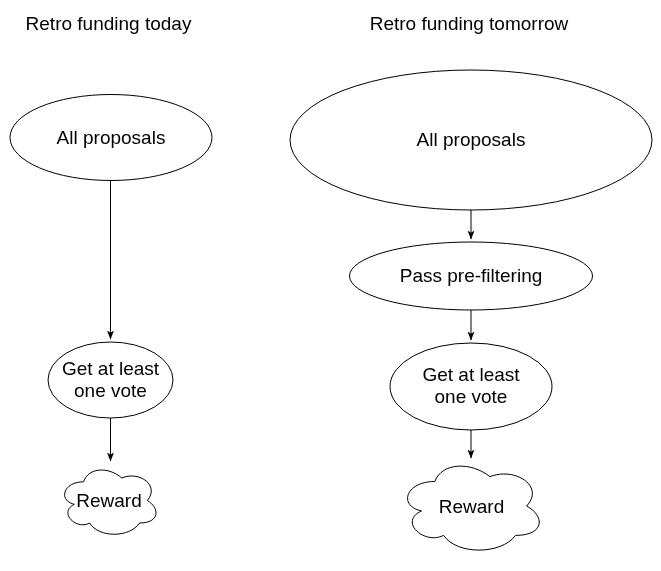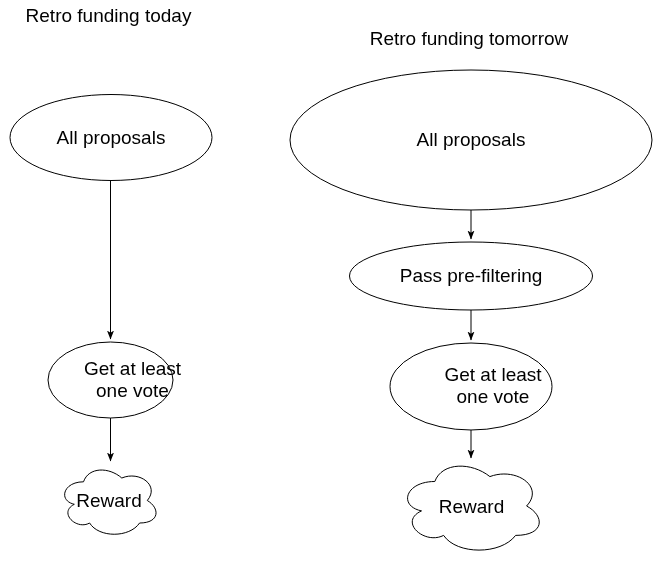--- a/index.html
+++ b/index.html
@@ -24,21 +24,20 @@
     position: absolute;
     transform: translate(-50%, -50%);
     font: 19px/22px "Liberation Sans", sans-serif;
     color: #000000;
     text-align: center;
     white-space: nowrap;
   }
   .label.wrap {
     white-space: normal;
     width: 112px;
-    margin-left: 22px;
   }
   .shape {
     fill: none;
     stroke: #000000;
     stroke-width: 1;
   }
   .edge {
     stroke: #000000;
     stroke-width: 1;
   }
@@ -79,24 +78,24 @@
       <path class="shape" d="M 434.8 481.5
                C 405.4 481.5 398 506 421.5 510.9
                C 398 521.7 424.5 545.2 443.6 535.4
                C 456.8 555 500.9 555 515.6 535.4
                C 545 535.4 545 515.8 526.6 506
                C 545 486.4 515.6 466.8 489.9 476.6
                C 471.5 461.9 442.1 461.9 434.8 481.5 Z"></path>
     </g>
   </svg>
 
-  <div class="label" style="left:108.5px; top:16px;">Retro funding today</div>
+  <div class="label" style="left:108.5px; top:24px;">Retro funding today</div>
   <div class="label" style="left:111px; top:138px;">All proposals</div>
   <div class="label wrap" style="left:110.5px; top:380px;">Get at least one vote</div>
   <div class="label" style="left:109px; top:501px;">Reward</div>
 
-  <div class="label" style="left:469px; top:39px;">Retro funding tomorrow</div>
+  <div class="label" style="left:469px; top:24px;">Retro funding tomorrow</div>
   <div class="label" style="left:471px; top:140px;">All proposals</div>
   <div class="label" style="left:471px; top:276px;text-align:center;">Pass pre-filtering</div>
   <div class="label wrap" style="left:471px; top:386px;">Get at least one vote</div>
   <div class="label" style="left:471.5px; top:507px;">Reward</div>
 
 </div>
 
 </body></html>

